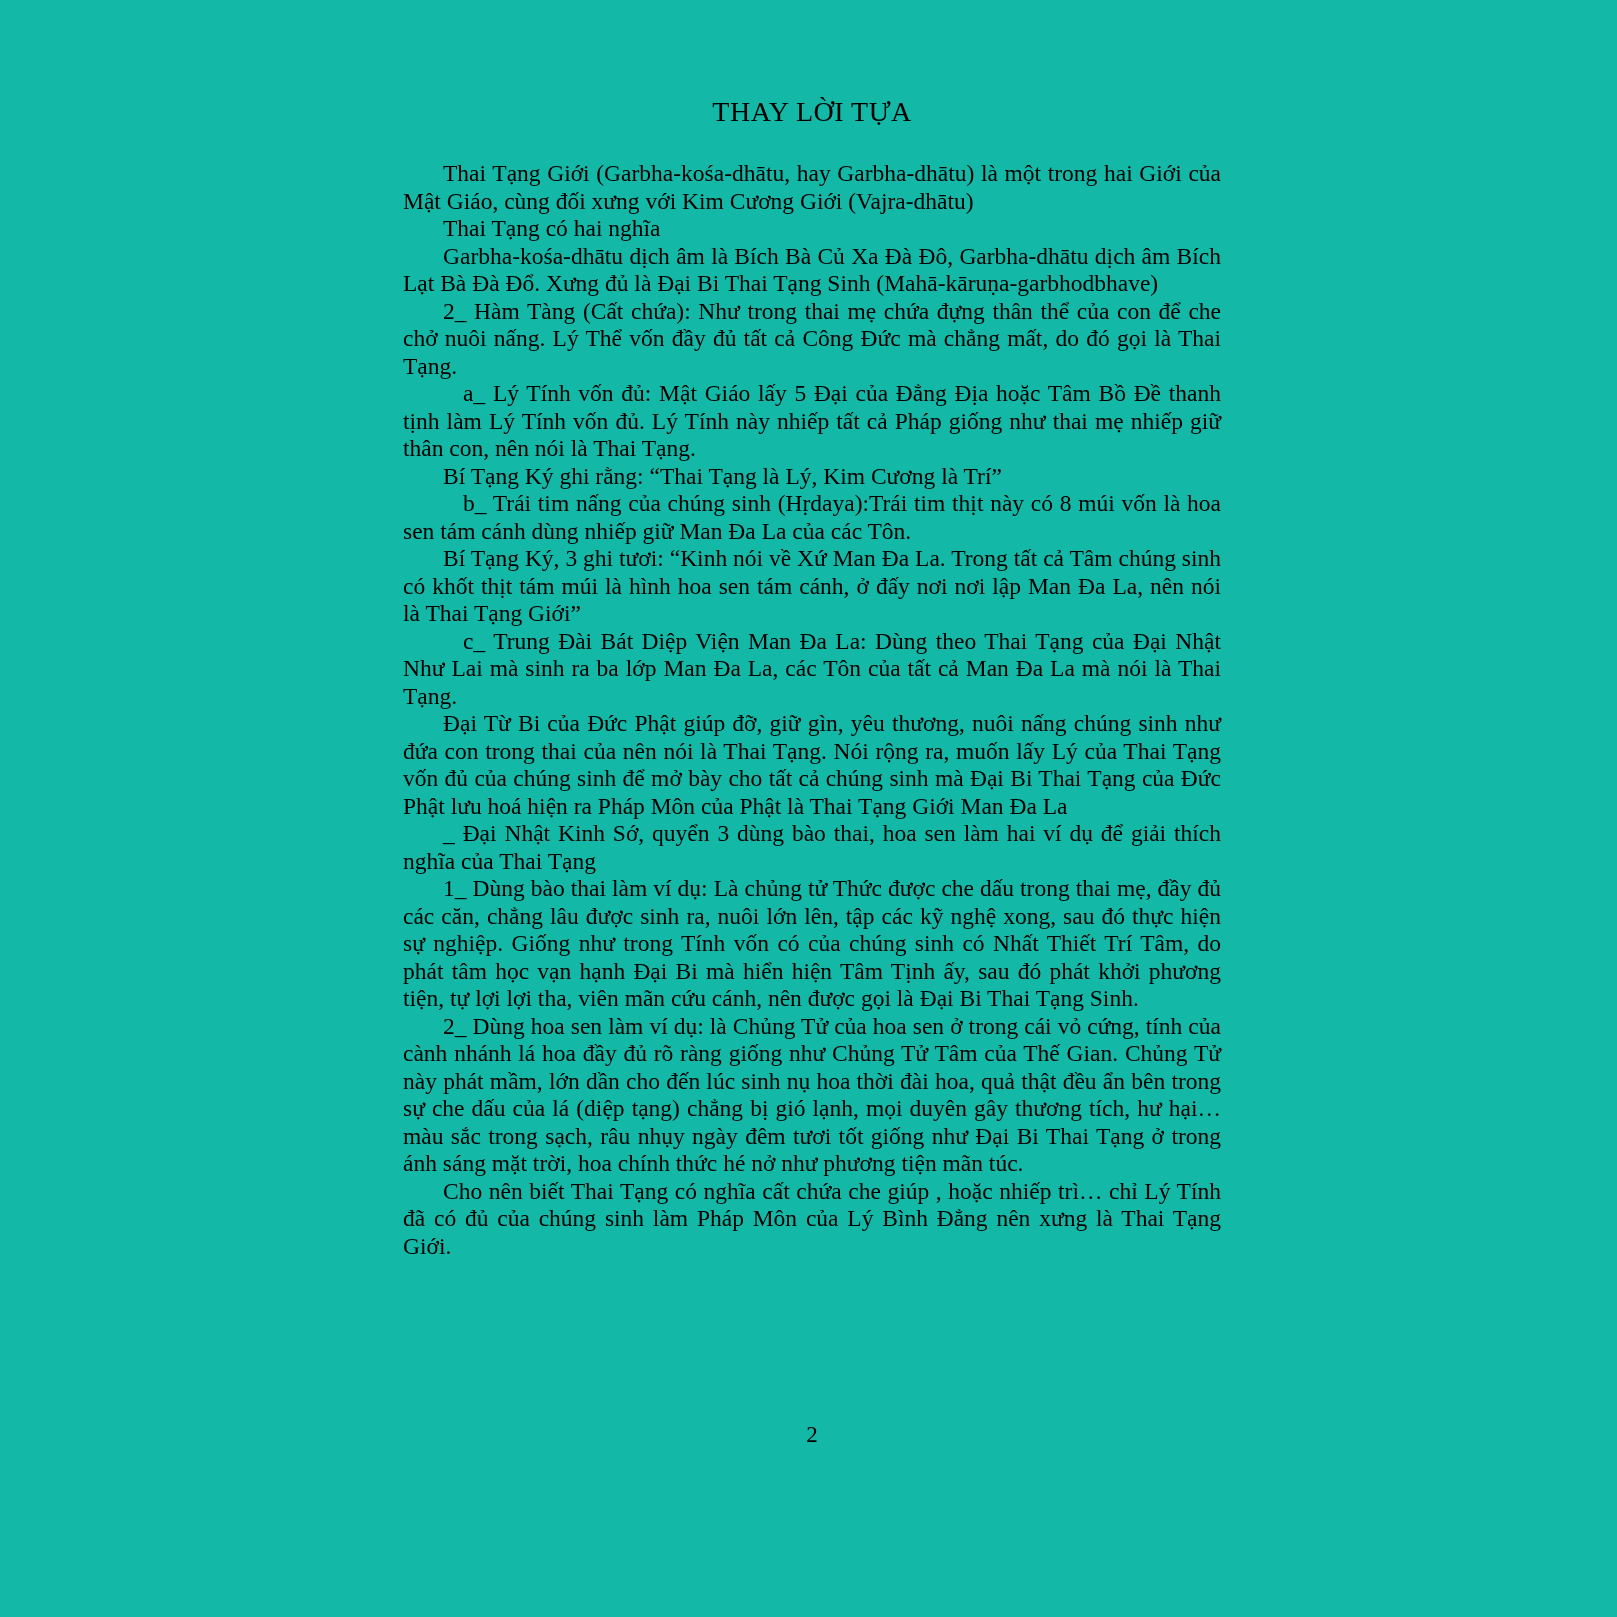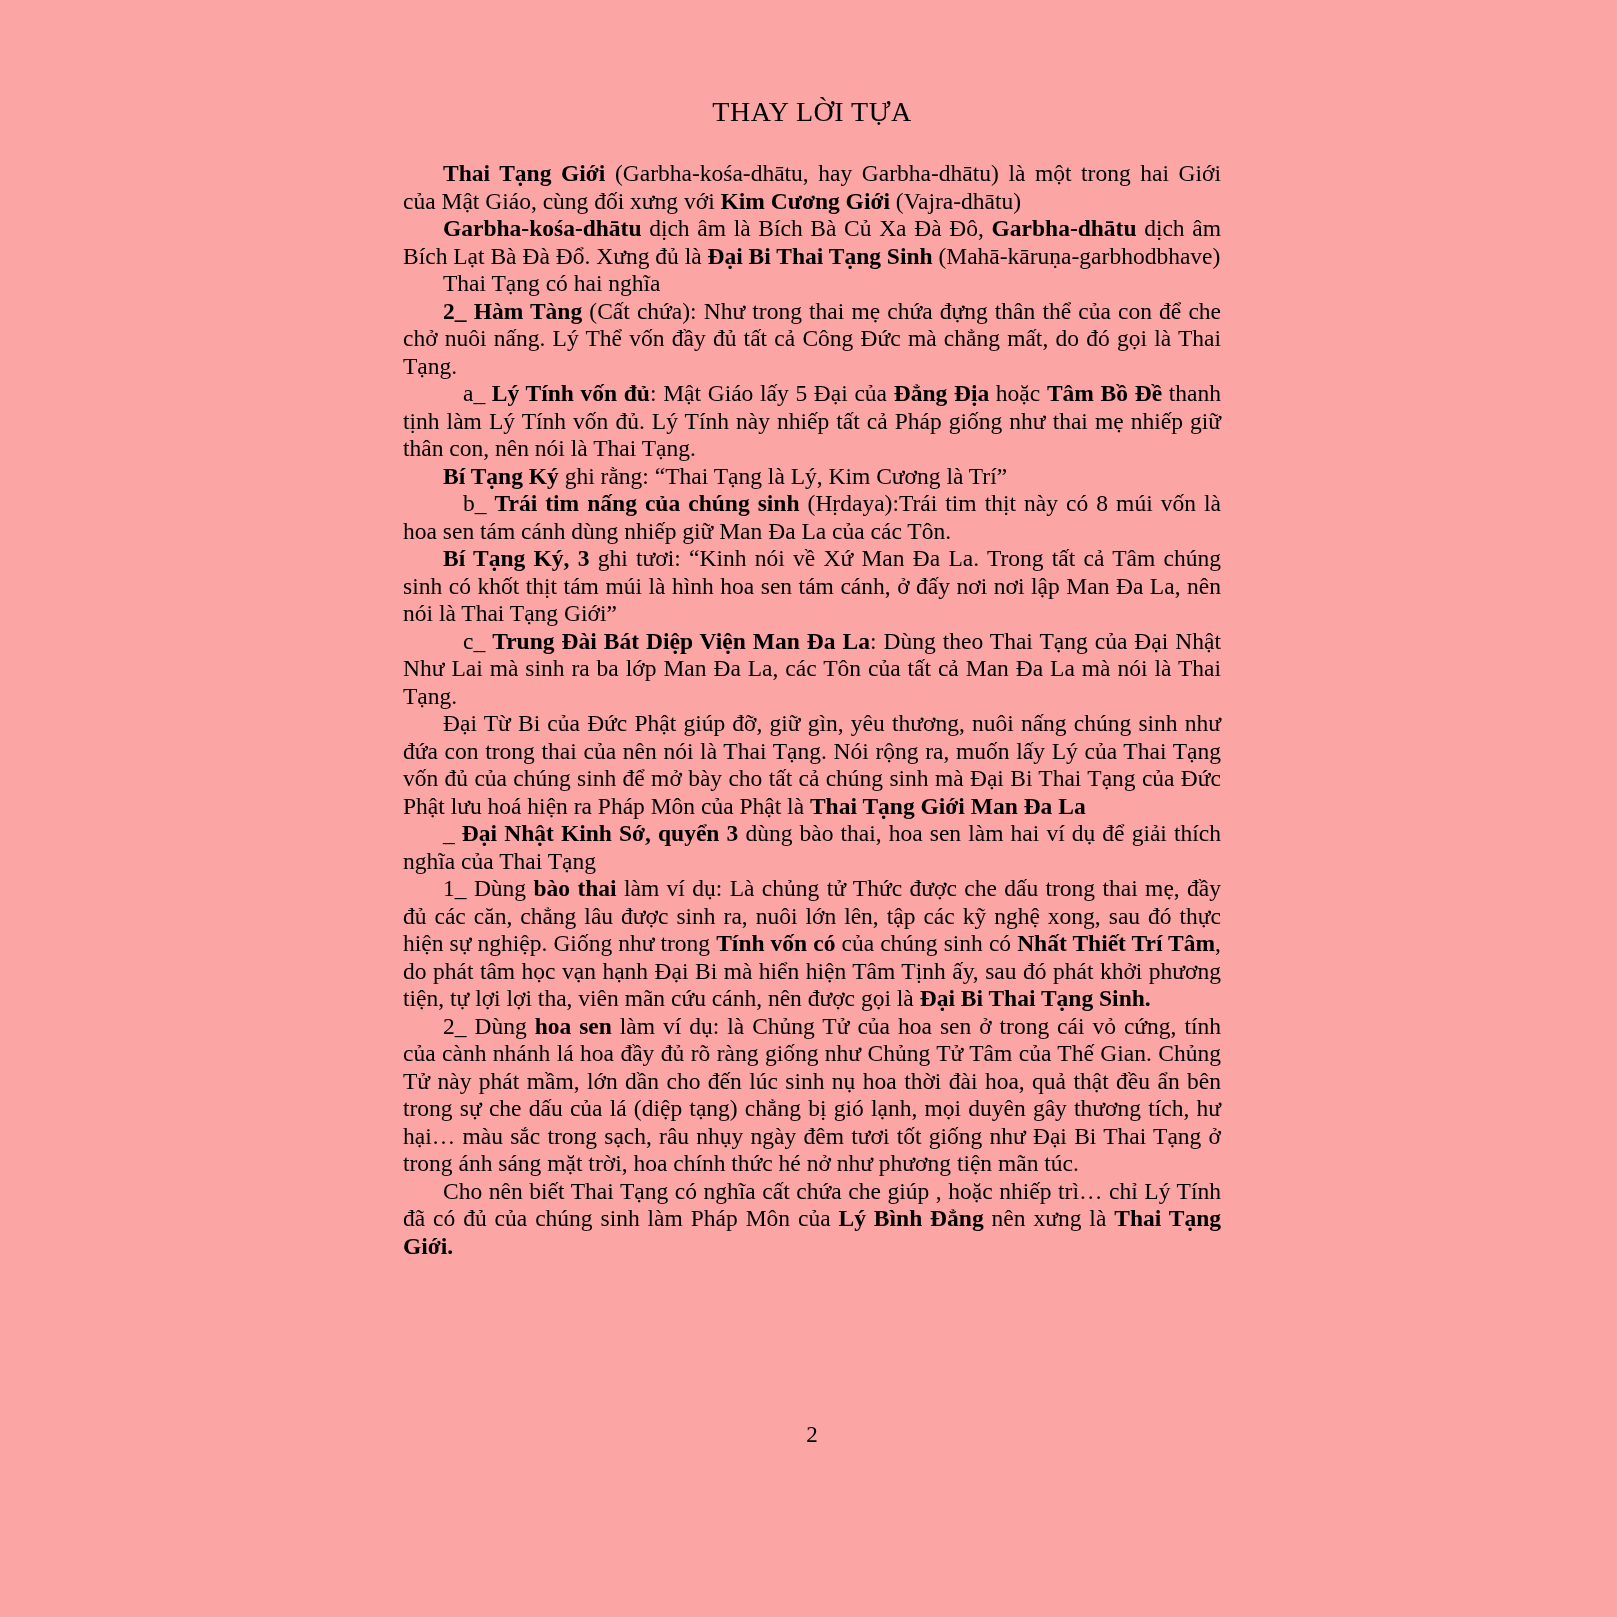--- a/index.html
+++ b/index.html
@@ -8,21 +8,21 @@
     width: 1617px;
     height: 1617px;
     background: #ffffff;
     font-family: "Liberation Serif", "DejaVu Serif", serif;
     color: #000000;
   }
   .page {
     position: relative;
     width: 1617px;
     height: 1617px;
-    background: #fca5a5;
+    background: #14b8a6;
     overflow: hidden;
   }
   .content {
     position: absolute;
     left: 403px;
     top: 96px;
     width: 818px;
   }
   .doc-title {
     margin: 0 0 32px 0;
@@ -36,41 +36,41 @@
     margin: 0;
     font-size: 23.5px;
     line-height: 27.5px;
     text-align: justify;
     text-indent: 40px;
     color: #000000;
   }
   .doc-body p.para.indent-sub {
     text-indent: 60px;
   }
-  .doc-body b { font-weight: bold; }
+  .doc-body b { font-weight: normal; }
   .page-number {
     position: absolute;
     left: 403px;
     top: 1422px;
     width: 818px;
     text-align: center;
     font-size: 23px;
     color: #000000;
   }
 </style>
 </head>
 <body>
 
 <div class="page">
   <div class="content">
     <h1 class="doc-title">THAY LỜI TỰA</h1>
     <div class="doc-body">
         <p class="para indent-normal"><b>Thai Tạng Giới</b><span> (Garbha-kośa-dhātu, hay Garbha-dhātu) là một trong hai Giới của Mật Giáo, cùng đối xưng với </span><b>Kim Cương Giới</b><span> (Vajra-dhātu)</span></p>
+        <p class="para indent-normal"><span>Thai Tạng có hai nghĩa</span></p>
         <p class="para indent-normal"><b>Garbha-kośa-dhātu</b><span> dịch âm là Bích Bà Củ Xa Đà Đô, </span><b>Garbha-dhātu</b><span> dịch âm Bích Lạt Bà Đà Đổ. Xưng đủ là </span><b>Đại Bi Thai Tạng Sinh</b><span> (Mahā-kāruṇa-garbhodbhave)</span></p>
-        <p class="para indent-normal"><span>Thai Tạng có hai nghĩa</span></p>
         <p class="para indent-normal"><b>2_ Hàm Tàng</b><span> (Cất chứa): Như trong thai mẹ chứa đựng thân thể của con để che chở nuôi nấng. Lý Thể vốn đầy đủ tất cả Công Đức mà chẳng mất, do đó gọi là Thai Tạng.</span></p>
         <p class="para indent-sub"><span>a_ </span><b>Lý Tính vốn đủ</b><span>: Mật Giáo lấy 5 Đại của </span><b>Đẳng Địa</b><span> hoặc </span><b>Tâm Bồ Đề</b><span> thanh tịnh làm Lý Tính vốn đủ. Lý Tính này nhiếp tất cả Pháp giống như thai mẹ nhiếp giữ thân con, nên nói là Thai Tạng.</span></p>
         <p class="para indent-normal"><b>Bí Tạng Ký</b><span> ghi rằng: “Thai Tạng là Lý, Kim Cương là Trí”</span></p>
         <p class="para indent-sub"><span>b_ </span><b>Trái tim nấng của chúng sinh</b><span> (Hṛdaya):Trái tim thịt này có 8 múi vốn là hoa sen tám cánh dùng nhiếp giữ Man Đa La của các Tôn.</span></p>
         <p class="para indent-normal"><b>Bí Tạng Ký, 3</b><span> ghi tươi: “Kinh nói về Xứ Man Đa La. Trong tất cả Tâm chúng sinh có khốt thịt tám múi là hình hoa sen tám cánh, ở đấy nơi nơi lập Man Đa La, nên nói là Thai Tạng Giới”</span></p>
         <p class="para indent-sub"><span>c_ </span><b>Trung Đài Bát Diệp Viện Man Đa La</b><span>: Dùng theo Thai Tạng của Đại Nhật Như Lai mà sinh ra ba lớp Man Đa La, các Tôn của tất cả Man Đa La mà nói là Thai Tạng.</span></p>
         <p class="para indent-normal"><span>Đại Từ Bi của Đức Phật giúp đỡ, giữ gìn, yêu thương, nuôi nấng chúng sinh như đứa con trong thai của nên nói là Thai Tạng. Nói rộng ra, muốn lấy Lý của Thai Tạng vốn đủ của chúng sinh để mở bày cho tất cả chúng sinh mà Đại Bi Thai Tạng của Đức Phật lưu hoá hiện ra Pháp Môn của Phật là </span><b>Thai Tạng Giới Man Đa La</b></p>
         <p class="para indent-normal"><span>_ </span><b>Đại Nhật Kinh Sớ, quyển 3</b><span> dùng bào thai, hoa sen làm hai ví dụ để giải thích nghĩa của Thai Tạng</span></p>
         <p class="para indent-normal"><span>1_ Dùng </span><b>bào thai</b><span> làm ví dụ: Là chủng tử Thức được che dấu trong thai mẹ, đầy đủ các căn, chẳng lâu được sinh ra, nuôi lớn lên, tập các kỹ nghệ xong, sau đó thực hiện sự nghiệp. Giống như trong </span><b>Tính vốn có</b><span> của chúng sinh có </span><b>Nhất Thiết Trí Tâm</b><span>, do phát tâm học vạn hạnh Đại Bi mà hiển hiện Tâm Tịnh ấy, sau đó phát khởi phương tiện, tự lợi lợi tha, viên mãn cứu cánh, nên được gọi là </span><b>Đại Bi Thai Tạng Sinh.</b></p>
         <p class="para indent-normal"><span>2_ Dùng </span><b>hoa sen</b><span> làm ví dụ: là Chủng Tử của hoa sen ở trong cái vỏ cứng, tính của cành nhánh lá hoa đầy đủ rõ ràng giống như Chủng Tử Tâm của Thế Gian. Chủng Tử này phát mầm, lớn dần cho đến lúc sinh nụ hoa thời đài hoa, quả thật đều ẩn bên trong sự che dấu của lá (diệp tạng) chẳng bị gió lạnh, mọi duyên gây thương tích, hư hại… màu sắc trong sạch, râu nhụy ngày đêm tươi tốt giống như Đại Bi Thai Tạng ở trong ánh sáng mặt trời, hoa chính thức hé nở như phương tiện mãn túc.</span></p>

